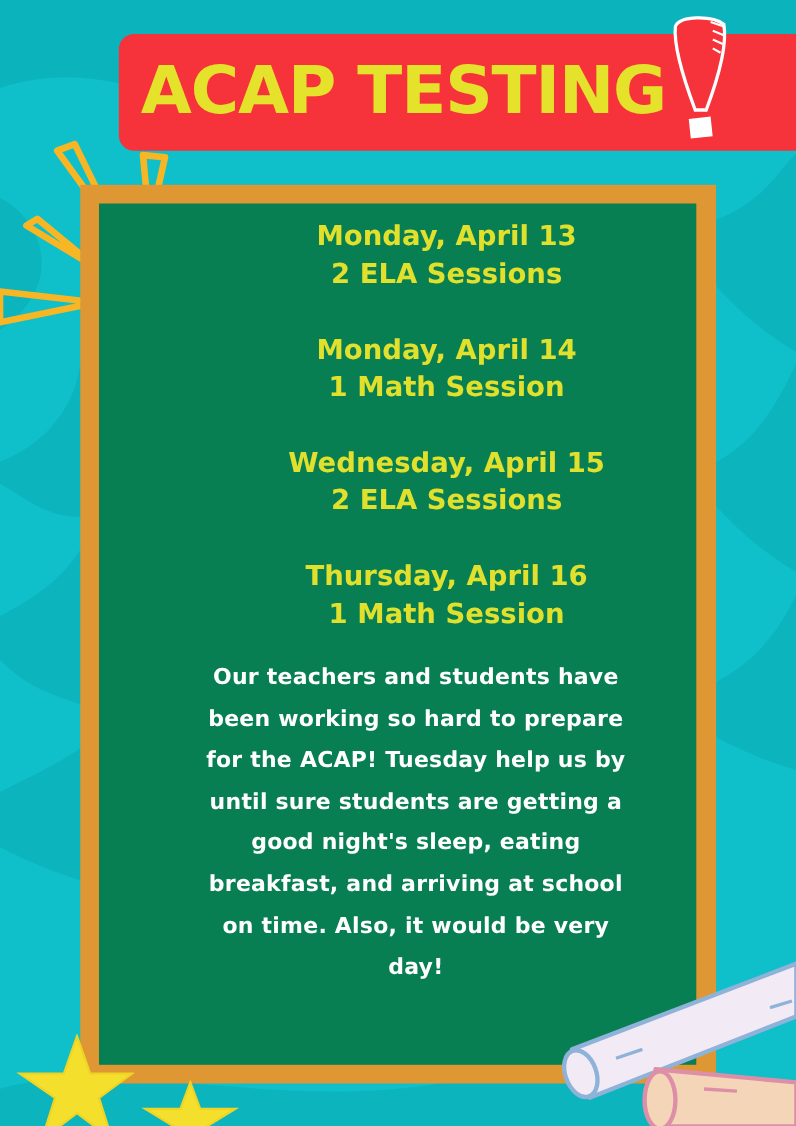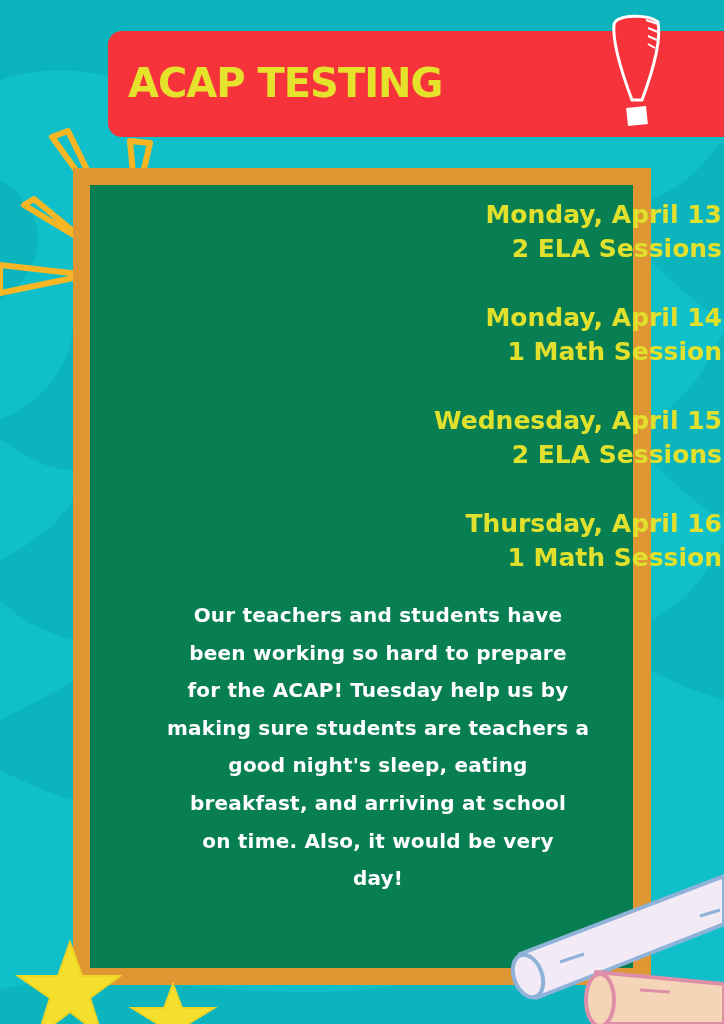--- a/index.html
+++ b/index.html
@@ -1,23 +1,23 @@
 <!DOCTYPE html>
 <html><head>
   <meta charset="utf-8">
   <style>
     html, body { margin:0; padding:0; }
     body { width:724px; height:1024px; overflow:hidden; position:relative; background:#0fbfc9; font-family:"DejaVu Sans", sans-serif; }
     .bg { position:absolute; inset:0; }
     .banner { position:absolute; left:108px; top:31px; width:640px; height:106px; background:#f6323a; border-radius:14px 0 0 14px; }
-    .banner-title { position:absolute; left:128px; top:40px; font-family:"DejaVu Sans", sans-serif; font-weight:bold; font-size:40px; letter-spacing:-1px; color:#e5e22c; line-height:86px; white-space:nowrap; }
+    .banner-title { position:absolute; left:128px; top:40px; font-family:"DejaVu Sans", sans-serif; font-weight:bold; font-size:60px; letter-spacing:-1px; color:#e5e22c; line-height:86px; white-space:nowrap; }
     .exclaim { position:absolute; left:608px; top:14px; width:56px; height:116px; }
     .board-frame { position:absolute; left:73px; top:168px; width:578px; height:817px; background:#de9733; }
     .board { position:absolute; left:90px; top:185px; width:543px; height:783px; background:#087f52; }
-    .schedule { position:absolute; left:90px; top:198px; width:632px; text-align:right; }
+    .schedule { position:absolute; left:90px; top:198px; width:632px; text-align:center; }
     .day { margin:0; height:103px; }
     .day p { margin:0; font-family:"DejaVu Sans", sans-serif; font-weight:bold; font-size:25px; line-height:34px; color:#e1e02c; }
     .message { position:absolute; left:108px; top:597px; width:540px; text-align:center; font-family:"DejaVu Sans", sans-serif; font-weight:bold; font-size:20px; line-height:37.6px; color:#ffffff; letter-spacing:0.2px; }
     .deco { position:absolute; }
   </style>
 </head>
 <body>
 
 <svg class="bg" width="724" height="1024" viewBox="0 0 724 1024">
   <rect width="724" height="1024" fill="#0fbfc9"></rect>
@@ -67,21 +67,21 @@
   <div class="day">
     <p>Thursday, April 16</p>
     <p>1 Math Session</p>
   </div>
 </div>
 
 <div class="message">
   <div>Our teachers and students have</div>
   <div>been working so hard to prepare</div>
   <div>for the ACAP! Tuesday help us by</div>
-  <div>making sure students are teachers a</div>
+  <div>until sure students are getting a</div>
   <div>good night's sleep, eating</div>
   <div>breakfast, and arriving at school</div>
   <div>on time. Also, it would be very</div>
   <div>day!</div>
 </div>
 
 <svg class="deco" style="left:12px;top:940px" width="110" height="100" viewBox="0 0 110 100">
   <polygon points="58,2 70,36 108,36 78,58 90,96 58,72 26,96 38,58 6,36 46,36" fill="#f4e02c" stroke="#f0d424" stroke-width="2"></polygon>
 </svg>
 <svg class="deco" style="left:128px;top:982px" width="90" height="60" viewBox="0 0 90 60">

